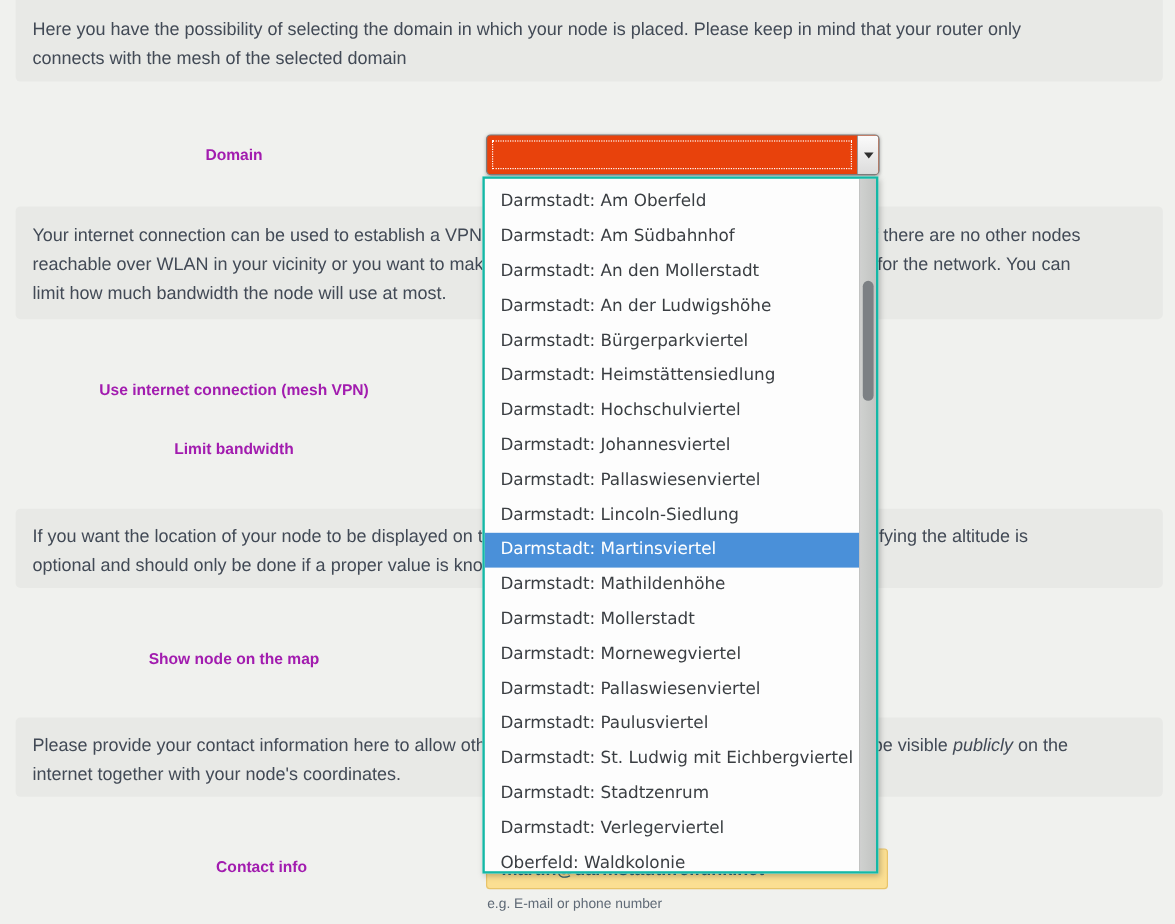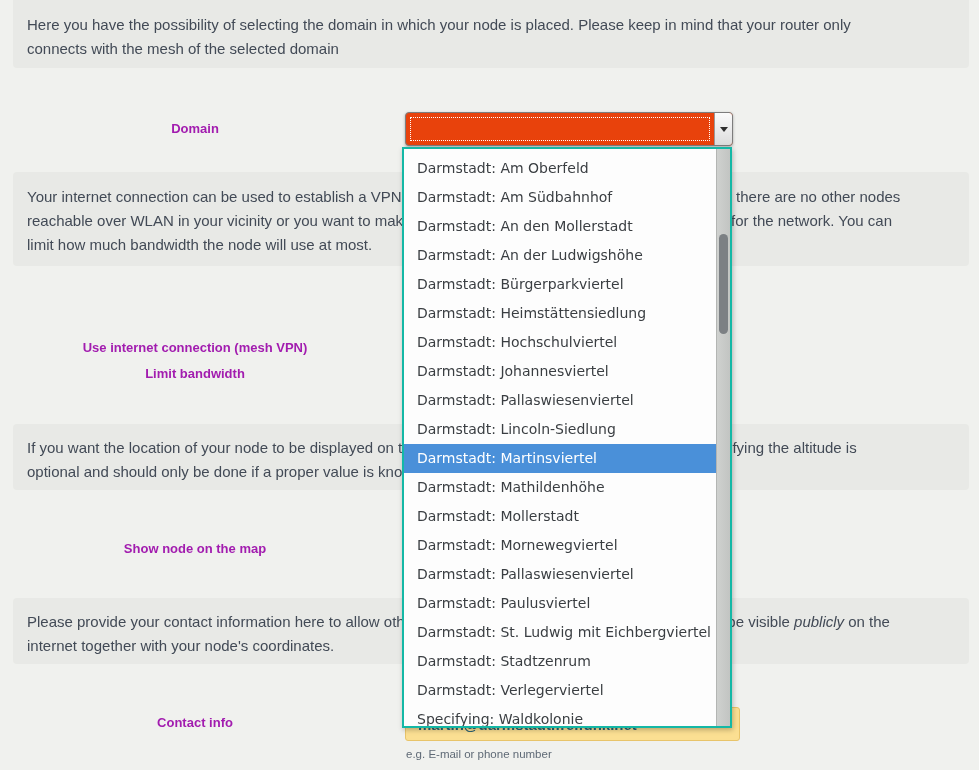--- a/index.html
+++ b/index.html
@@ -92,33 +92,33 @@
     <div class="focus-ring"></div>
     <div class="arrow-btn">
       <span class="tri"></span>
     </div>
   </div>
 
   <div class="help-box" style="top:172px; height:94px;">Your internet connection can be used to establish a VPN connection with other nodes. Enable this option if there are no other nodes
 reachable over WLAN in your vicinity or you want to make a part of your connection's bandwidth available for the network. You can
 limit how much bandwidth the node will use at most.</div>
 
-  <div class="form-label" style="top:315px;margin-top:23px;">Use internet connection (mesh VPN)</div>
+  <div class="form-label" style="top:315px;">Use internet connection (mesh VPN)</div>
 
   <div class="form-label" style="top:364px;">Limit bandwidth</div>
 
   <div class="help-box" style="top:424px; height:66px; padding-top:12px;">If you want the location of your node to be displayed on the map, you can enter its coordinates here. Specifying the altitude is
 optional and should only be done if a proper value is known.</div>
 
   <div class="form-label" style="top:539px;">Show node on the map</div>
 
   <div class="help-box" style="top:598px; height:66px; padding-top:12px;"><span>Please provide your contact information here to allow others to contact you. Note that this information will be visible </span><em>publicly</em><span> on the
 internet together with your node's coordinates.</span></div>
 
-  <div class="form-label" style="top:713px;">Contact info</div>
+  <div class="form-label" style="top:713px;margin-left:23px;">Contact info</div>
 
   <input class="contact-input" type="text" value="martin@darmstadt.freifunk.net" style="">
 
   <div class="hint">e.g. E-mail or phone number</div>
 
   <div class="popup">
     <div class="items">
         <div class="option">Darmstadt: Am Oberfeld</div>
         <div class="option">Darmstadt: Am Südbahnhof</div>
         <div class="option">Darmstadt: An den Mollerstadt</div>
@@ -131,20 +131,20 @@
         <div class="option">Darmstadt: Lincoln-Siedlung</div>
         <div class="option selected">Darmstadt: Martinsviertel</div>
         <div class="option">Darmstadt: Mathildenhöhe</div>
         <div class="option">Darmstadt: Mollerstadt</div>
         <div class="option">Darmstadt: Mornewegviertel</div>
         <div class="option">Darmstadt: Pallaswiesenviertel</div>
         <div class="option">Darmstadt: Paulusviertel</div>
         <div class="option">Darmstadt: St. Ludwig mit Eichbergviertel</div>
         <div class="option">Darmstadt: Stadtzenrum</div>
         <div class="option">Darmstadt: Verlegerviertel</div>
-        <div class="option">Specifying: Waldkolonie</div>
+        <div class="option">Oberfeld: Waldkolonie</div>
       </div>
     <div class="scrollbar">
       <div class="thumb"></div>
     </div>
   </div>
 
 </div>
 
 </body></html>

